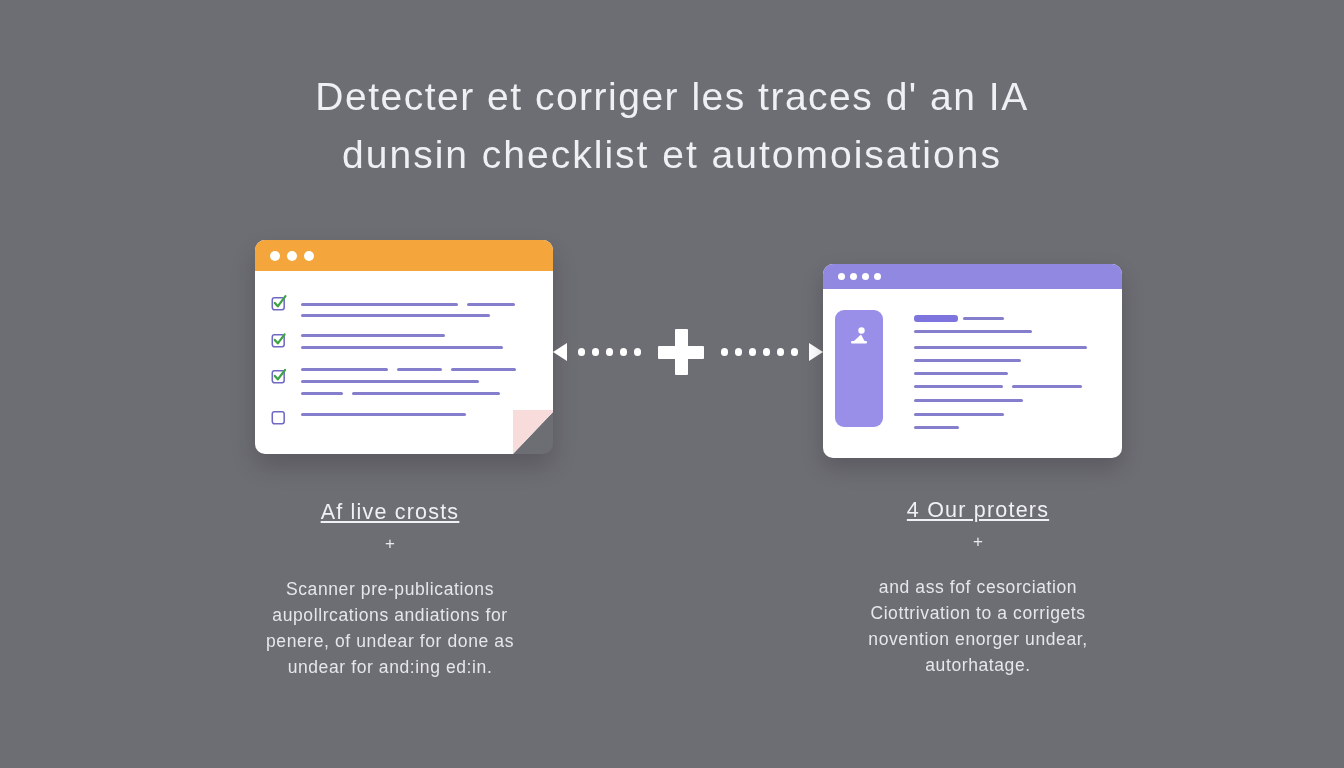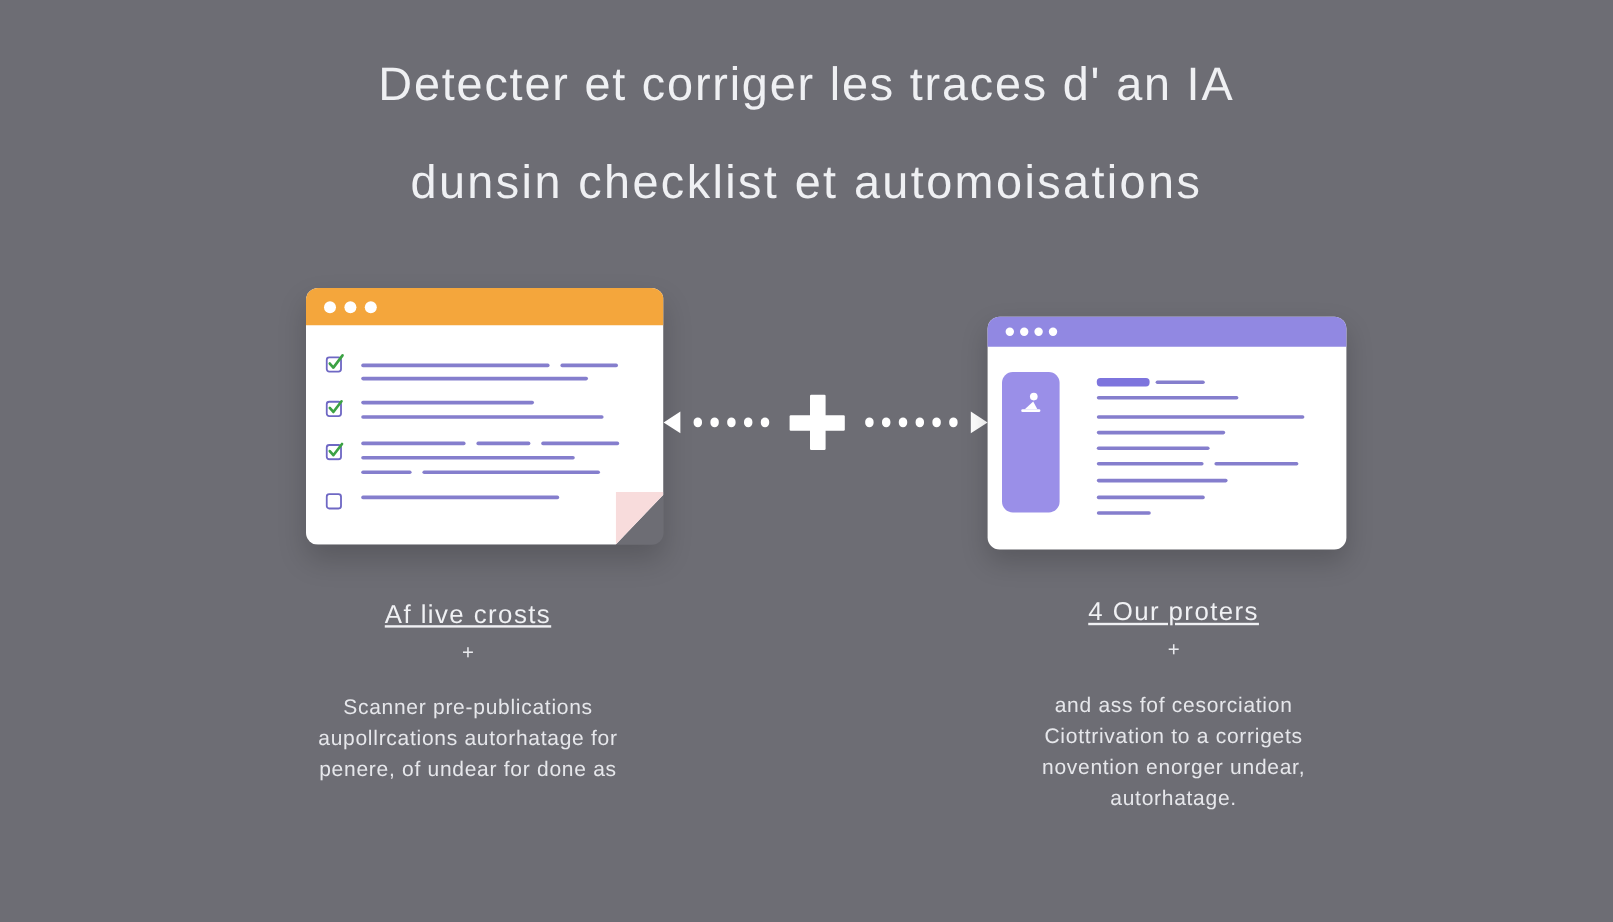--- a/index.html
+++ b/index.html
@@ -11,23 +11,23 @@
   html,body{width:1344px;height:768px;overflow:hidden;}
   body{
     background:var(--background);
     font-family:"Liberation Sans","DejaVu Sans",sans-serif;
     color:var(--text);
     position:relative;
   }
   .abs{position:absolute;}
 
   
-  .title{left:0;top:42px;width:1344px;text-align:center;font-weight:300;
+  .title{left:0;top:68px;width:1344px;text-align:center;font-weight:300;
          font-size:39px;letter-spacing:1.5px;line-height:58px;color:var(--text);}
-  .title .t2{letter-spacing:2px;margin-top:24px;}
+  .title .t2{letter-spacing:2px;}
 
   
   .card{background:var(--card);border-radius:10px;box-shadow:0 10px 22px rgba(0,0,0,.18);}
   .card-left{left:255px;top:240px;width:298px;height:214px;
              clip-path:polygon(0 0,100% 0,100% 172px,258px 100%,0 100%);
              border-radius:10px;background:var(--card);box-shadow:none;}
   .card-left-shadow{left:255px;top:240px;width:298px;height:214px;border-radius:10px;
              box-shadow:0 12px 24px rgba(0,0,0,.18);}
   .card-right{left:823px;top:264px;width:299px;height:194px;}
 
@@ -208,22 +208,23 @@
   <div class="seg-line" style="left:91px;top:162px">
       <span class="seg" style="width:45px"></span>
     </div>
 </div>
 
 <div class="abs caption cap-left">
   <div class="cap-head">Af live crosts</div>
   <div class="cap-plus">+</div>
   <div class="cap-body">
     <div>Scanner pre-publications</div>
-    <div>aupollrcations autorhatage for</div>
+    <div>aupollrcations andiations for</div>
     <div>penere, of undear for done as</div>
+    <div>undear for and:ing ed:in.</div>
   </div>
 </div>
 
 <div class="abs caption cap-right">
   <div class="cap-head">4 Our proters</div>
   <div class="cap-plus">+</div>
   <div class="cap-body">
     <div>and ass fof cesorciation</div>
     <div>Ciottrivation to a corrigets</div>
     <div>novention enorger undear,</div>

